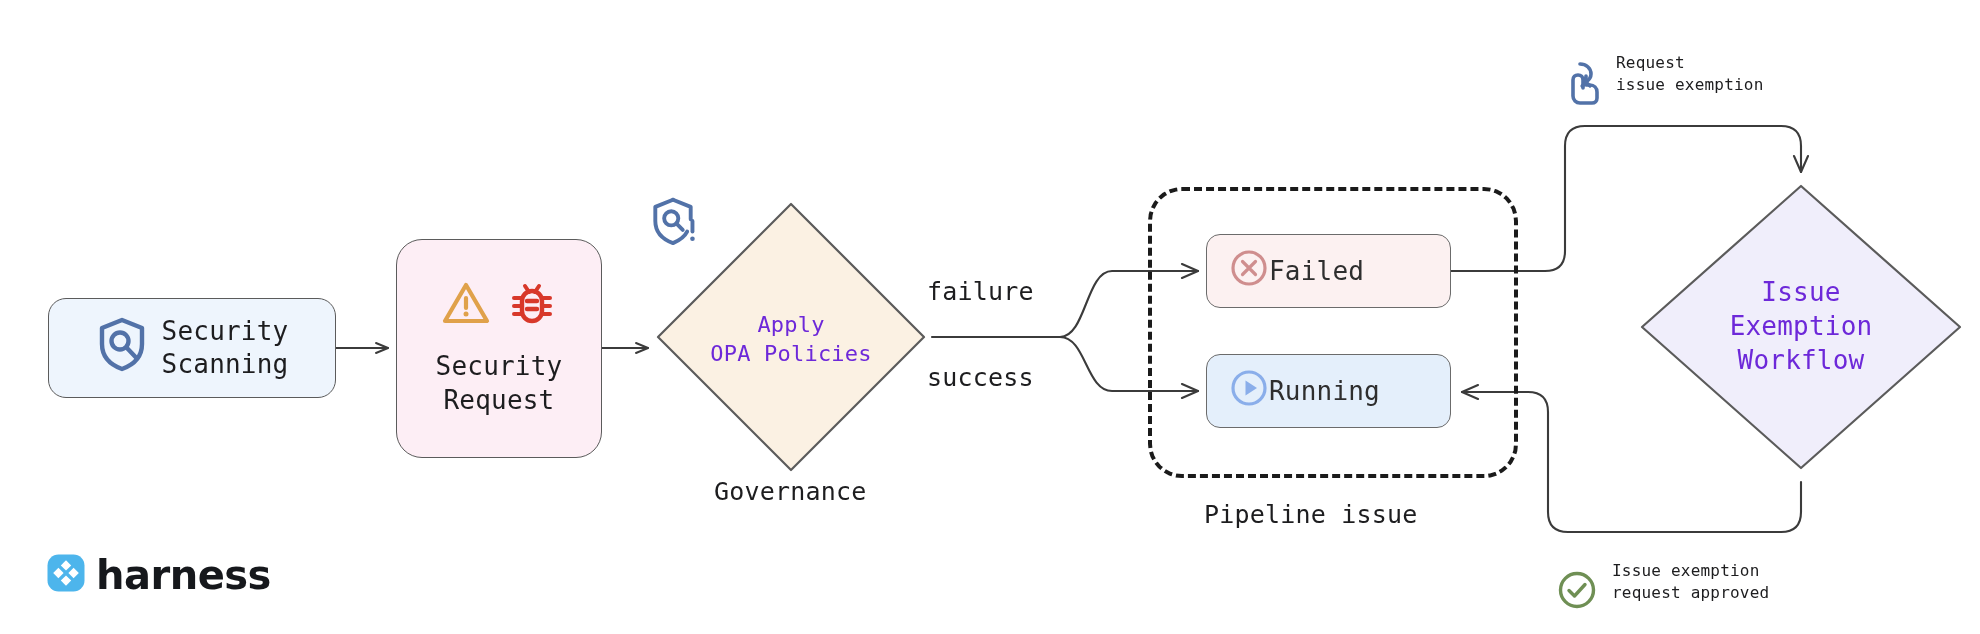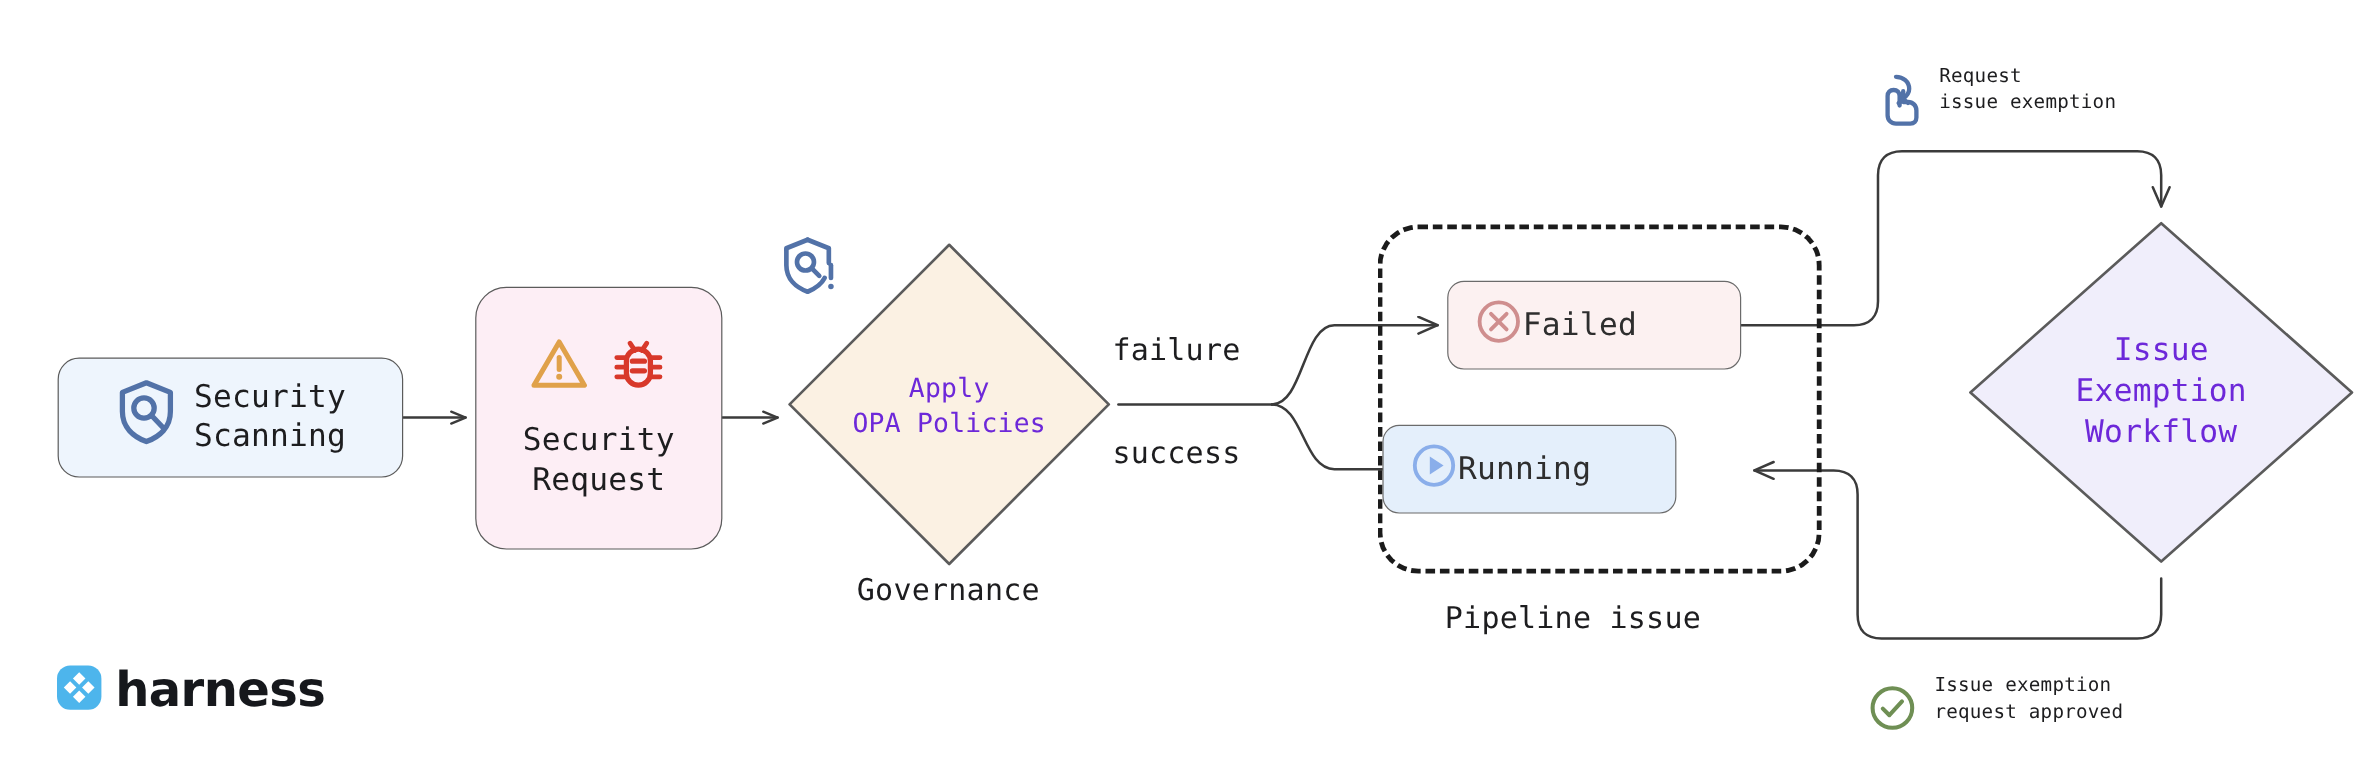--- a/index.html
+++ b/index.html
@@ -121,21 +121,21 @@
     color: #2e2e2e;
     letter-spacing: 0.2px;
   }
   #node-failed {
     left: 1206px; top: 234px;
     width: 245px; height: 74px;
     background: #fcf1f1;
     border: 1.6px solid #6b6b6b;
   }
   #node-running {
-    left: 1152px; top: 354px;
+    left: 1206px; top: 354px;
     width: 245px; height: 74px;
     background: #e4effb;
     border: 1.6px solid #6b6b6b;
   }
 
   
   .edge-label {
     position: absolute;
     font-size: 25px;
     color: #1d1d1f;

